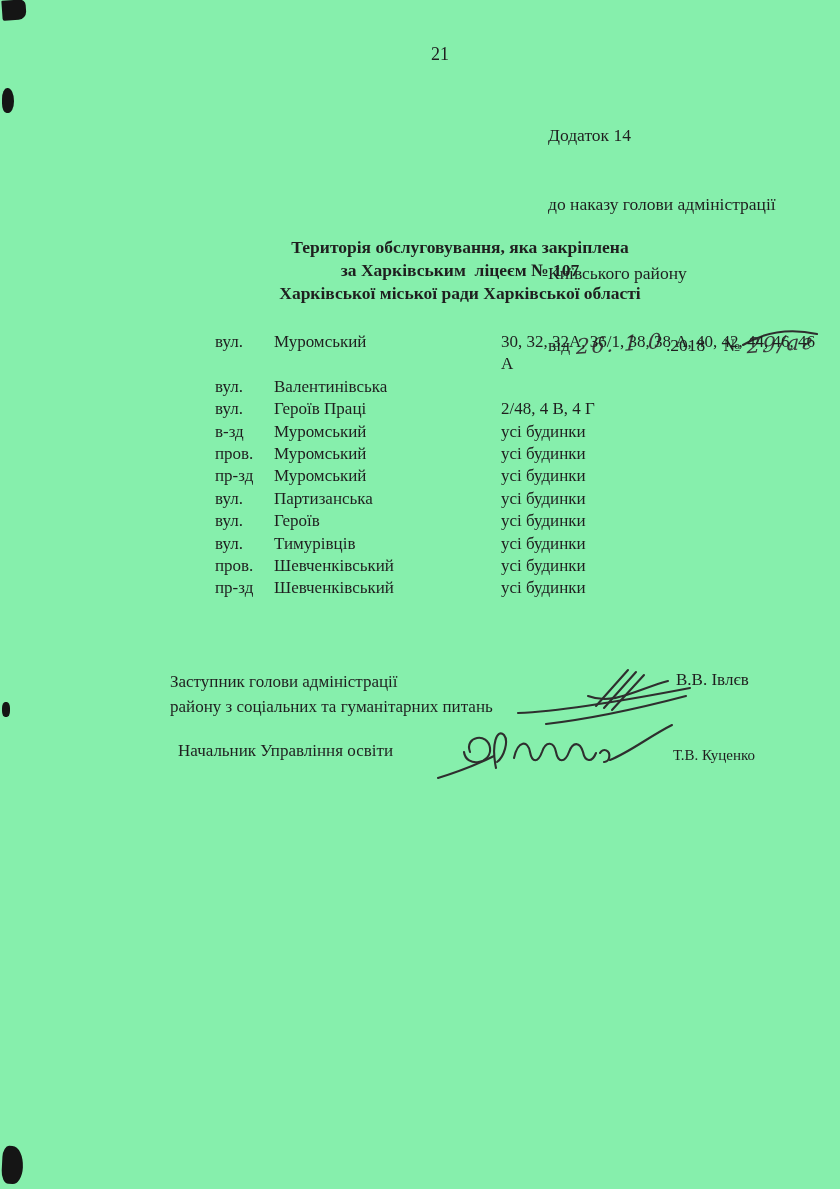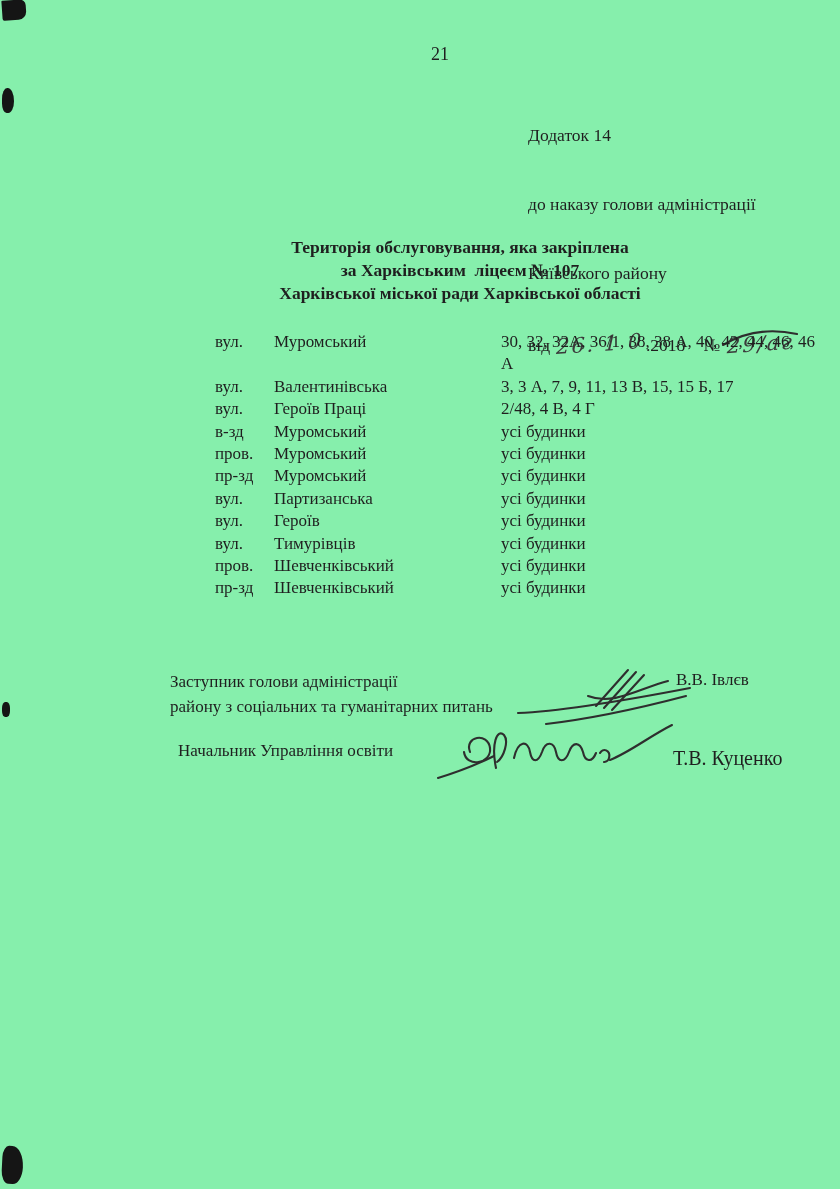--- a/index.html
+++ b/index.html
@@ -14,21 +14,21 @@
   }
   
   .artifact{position:absolute;background:#151515;}
   .artifact-1{left:2px;top:0;width:24px;height:20px;border-radius:1px 6px 8px 2px;transform:rotate(-4deg);}
   .artifact-2{left:2px;top:88px;width:12px;height:25px;border-radius:45% 55% 50% 40%;}
   .artifact-3{left:2px;top:702px;width:8px;height:15px;border-radius:40%;}
   .artifact-4{left:2px;top:1146px;width:21px;height:38px;border-radius:30% 55% 45% 35%;transform:rotate(3deg);}
   
   .page-number{position:absolute;left:404px;top:44px;width:72px;text-align:center;font-size:18px;}
   .order-ref{position:absolute;left:528px;top:78px;font-size:17.5px;line-height:23px;white-space:pre-wrap;}
-  .order-ref .line{display:block;}
+  .order-ref .line{display:block;margin-left:20px;}
   .date-line{margin-top:2px;white-space:nowrap;}
   .handwriting{
     font-family:"DejaVu Serif",serif;
     font-style:italic;
     font-size:21px;
     letter-spacing:2px;
     color:#3a3a3a;
     display:inline-block;
     transform:rotate(-4deg) skewX(-6deg);
     padding:0 2px;
@@ -43,21 +43,21 @@
   .doc-title .tline{display:block;white-space:pre-wrap;}
   
   .territory{position:absolute;left:183px;top:331px;width:640px;font-size:17px;margin-left:32px;}
   .trow{display:grid;grid-template-columns:59px 227px 330px;line-height:22.4px;}
   .trow .cell{white-space:pre-wrap;}
   
   .sig-title-1{position:absolute;left:170px;top:669px;font-size:17px;line-height:25px;}
   .sig-title-1 .line{display:block;}
   .sig-name-1{position:absolute;left:676px;top:670px;font-size:17px;}
   .sig-title-2{position:absolute;left:178px;top:741px;font-size:17px;}
-  .sig-name-2{position:absolute;left:673px;top:747px;font-size:20px;}
+  .sig-name-2{position:absolute;left:673px;top:747px;font-size:15px;}
   .sig-svg{position:absolute;}
   .sig-svg-1{left:516px;top:666px;}
   .sig-svg-2{left:434px;top:722px;}
   svg path{fill:none;stroke:#2e2e2e;stroke-width:2.1;stroke-linecap:round;}
 </style>
 </head>
 <body>
 
 <div class="page">
 
@@ -93,21 +93,20 @@
 
   <div class="territory">
     <div class="trow">
       <span class="cell">вул.</span>
       <span class="cell">Муромський</span>
       <span class="cell">30, 32, 32А, 36/1, 38, 38 А, 40, 42, 44, 46, 46 А</span>
     </div>
     <div class="trow">
       <span class="cell">вул.</span>
       <span class="cell">Валентинівська</span>
-      <span class="cell">3, 3 А, 7, 9, 11, 13 В, 15, 15 Б, 17</span>
     </div>
     <div class="trow">
       <span class="cell">вул.</span>
       <span class="cell">Героїв Праці</span>
       <span class="cell">2/48, 4 В, 4 Г</span>
     </div>
     <div class="trow">
       <span class="cell">в-зд</span>
       <span class="cell">Муромський</span>
       <span class="cell">усі будинки</span>

